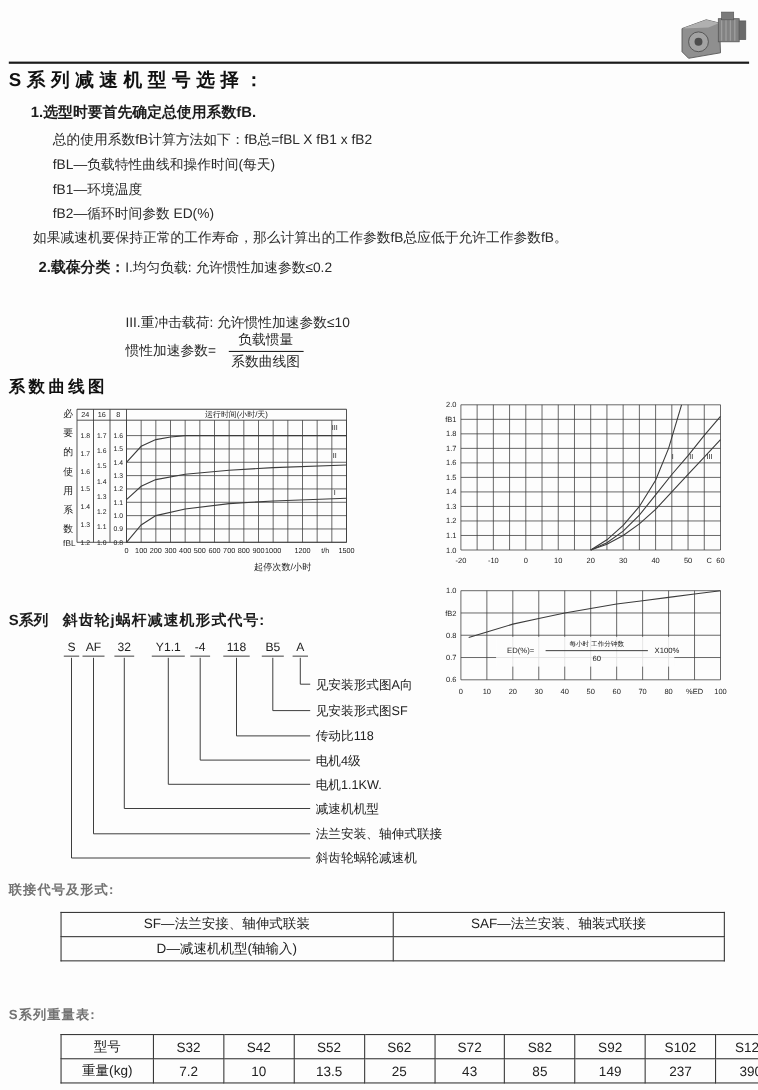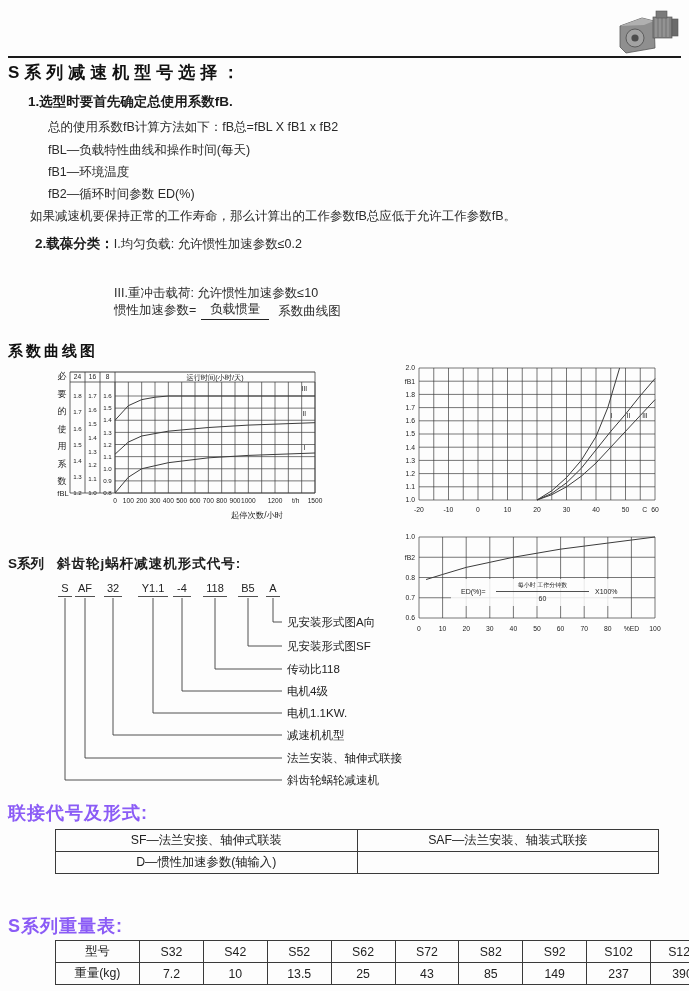--- a/index.html
+++ b/index.html
@@ -1,26 +1,26 @@
 <!DOCTYPE html>
 <html><head>
 <meta charset="utf-8">
 <style>
   html,body{margin:0;padding:0;background:#e9e9e9;}
   .page{position:relative;width:689px;height:991px;background:#fdfdfd;
         font-family:"Liberation Sans",sans-serif;color:#222;overflow:hidden;margin:0 auto;padding-left:28px;}
   .abs{position:absolute;white-space:nowrap;}
   .title{font-size:17px;font-weight:bold;letter-spacing:5px;color:#111;}
-  .h2{font-size:18px;font-weight:bold;color:#8b5cf6;letter-spacing:1px;}
+  .h2{font-size:12px;font-weight:bold;color:#737373;letter-spacing:1px;}
   .h2b{font-size:15px;font-weight:bold;color:#111;letter-spacing:3px;}
   .b1{font-size:13.5px;font-weight:600;color:#1c1c1c;}
   .tx{font-size:12.5px;color:#2a2a2a;}
   .rule{position:absolute;left:8px;width:673px;height:2.4px;background:#1a1a1a;}
   .frow{display:flex;align-items:center;}
-  .frac{display:inline-flex;align-items:center;margin-left:5px;}
+  .frac{display:inline-flex;flex-direction:column;align-items:center;margin-left:5px;}
   .frac .num{padding:0 9px 1px 9px;border-bottom:1.4px solid #222;}
   .frac .den{padding:1px 9px 0 9px;}
   table.tbl{position:absolute;border-collapse:collapse;table-layout:fixed;background:#fdfdfd;}
   table.tbl td{border:1.6px solid #3a3a3a;text-align:center;font-size:12.3px;color:#222;
                padding:0;height:21px;white-space:nowrap;overflow:hidden;}
   svg.chart{position:absolute;}
   svg text{font-family:"Liberation Sans",sans-serif;fill:#222;}
 </style>
 </head>
 <body>
@@ -296,21 +296,21 @@
     </svg>
 
   <div class="abs h2" style="left:8px;top:801px;">联接代号及形式:</div>
   <table class="tbl" style="left:55px;top:829px;width:604px;">
     <tbody>
     <tr>
       <td>SF—法兰安接、轴伸式联装</td>
       <td>SAF—法兰安装、轴装式联接</td>
     </tr>
     <tr>
-      <td>D—惯性加速参数(轴输入)</td>
+      <td>D—减速机机型(轴输入)</td>
       <td></td>
     </tr>
   </tbody>
     </table>
 
   <div class="abs h2" style="left:8px;top:914px;">S系列重量表:</div>
   <table class="tbl" style="left:55px;top:940px;width:660px;">
     <colgroup>
         <col style="width:84px;">
       </colgroup>

